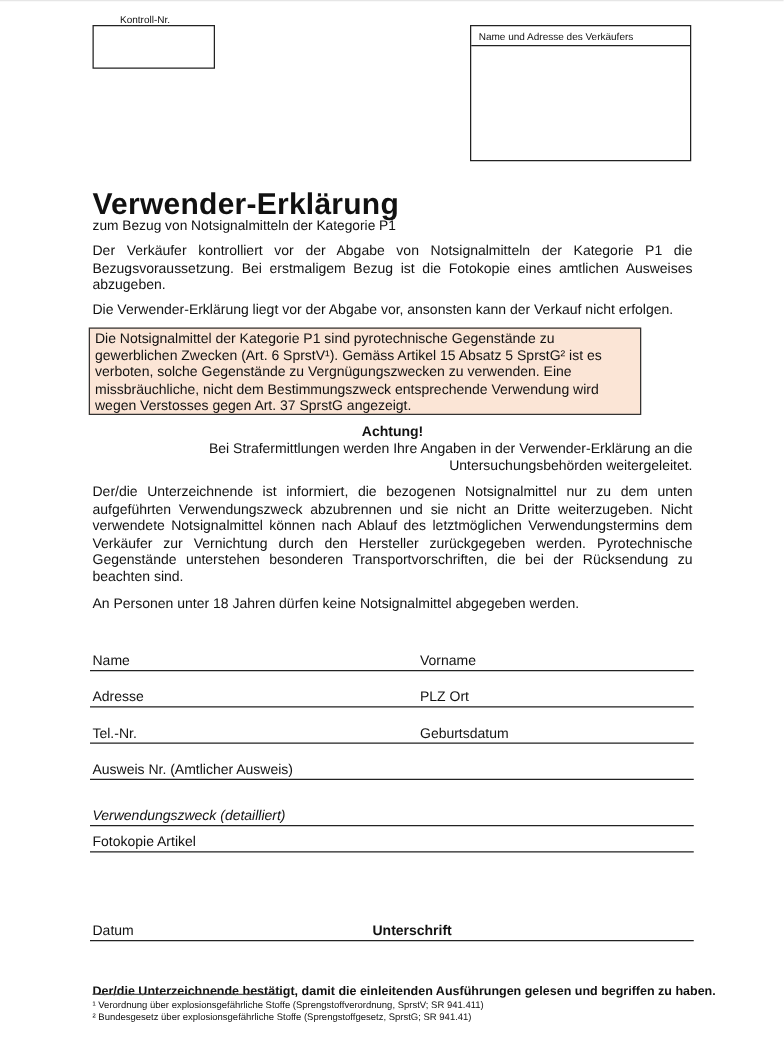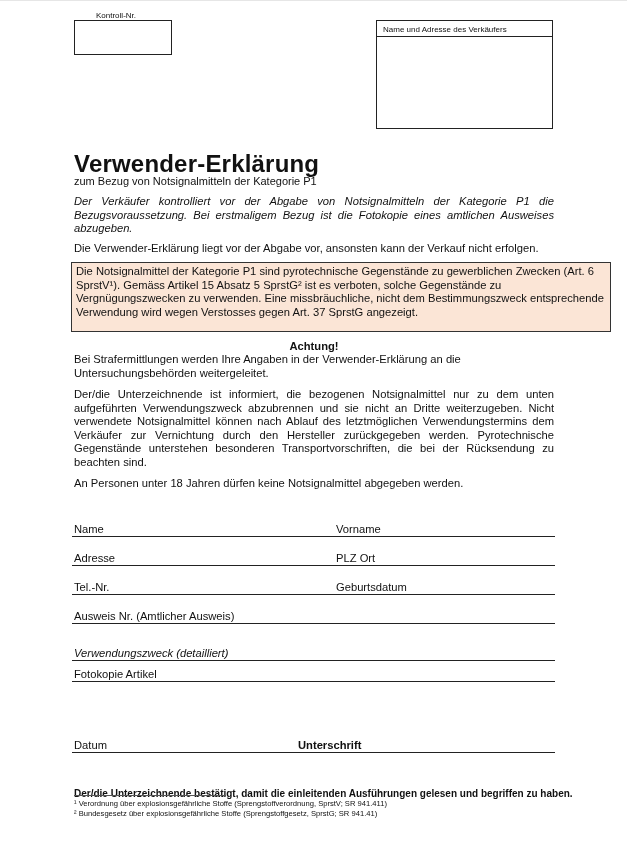--- a/index.html
+++ b/index.html
@@ -9,24 +9,24 @@
     }
     .topline { position: absolute; left: 0; top: 0; width: 627px; height: 1px; background: #e6e6e6; }
     .kontroll-label { position: absolute; left: 96px; top: 11px; font-size: 8px; }
     .kontroll-box { position: absolute; left: 74px; top: 20px; width: 96px; height: 33px; border: 1px solid #222; }
     .seller-box { position: absolute; left: 376px; top: 20px; width: 175px; height: 107px; border: 1px solid #222; }
     .seller-head { height: 16px; border-bottom: 1px solid #222; font-size: 8px; padding: 4px 0 0 6px; box-sizing: border-box; }
     .content { position: absolute; left: 74px; width: 480px; }
     .title { top: 150px; font-size: 24px; font-weight: bold; letter-spacing: 0.2px; }
     .subtitle { top: 175px; font-size: 11px; }
     .para { font-size: 11.2px; line-height: 13.5px; text-align: justify; }
-    .p1 { top: 195px; font-style: italic; }
+    .p1 { top: 195px; }
     .p2 { top: 242px; }
     .notice {
-      position: absolute; left: 71px; top: 262px; width: 540px; height: 70px;
+      position: absolute; left: 71px; top: 262px; width: 442px; height: 70px;
       background: #fbe5d6; border: 1px solid #333; box-sizing: border-box;
       font-size: 11.2px; line-height: 13.6px; padding: 2px 4px;
     }
     .achtung-title { top: 340px; font-size: 11.2px; font-weight: bold; text-align: center; }
     .achtung-text { top: 353px; }
     .p3 { top: 388px; }
     .p4 { top: 477px; }
     .field-line { position: absolute; left: 72px; width: 483px; height: 16px; border-bottom: 1.3px solid #222; font-size: 11.2px; }
     .field-line span { position: absolute; bottom: 1px; }
     .field-line .l { left: 2px; }
@@ -50,21 +50,21 @@
 
 <div class="content title">Verwender-Erklärung</div>
 <div class="content subtitle">zum Bezug von Notsignalmitteln der Kategorie P1</div>
 
 <div class="content para p1">Der Verkäufer kontrolliert vor der Abgabe von Notsignalmitteln der Kategorie P1 die Bezugsvoraussetzung. Bei erstmaligem Bezug ist die Fotokopie eines amtlichen Ausweises abzugeben.</div>
 <div class="content para p2">Die Verwender-Erklärung liegt vor der Abgabe vor, ansonsten kann der Verkauf nicht erfolgen.</div>
 
 <div class="notice">Die Notsignalmittel der Kategorie P1 sind pyrotechnische Gegenstände zu gewerblichen Zwecken (Art. 6 SprstV¹). Gemäss Artikel 15 Absatz 5 SprstG² ist es verboten, solche Gegenstände zu Vergnügungszwecken zu verwenden. Eine missbräuchliche, nicht dem Bestimmungszweck entsprechende Verwendung wird wegen Verstosses gegen Art. 37 SprstG angezeigt.</div>
 
 <div class="content achtung-title">Achtung!</div>
-<div class="content para achtung-text" style="text-align:left;">Bei Strafermittlungen werden Ihre Angaben in der Verwender-Erklärung an die Untersuchungsbehörden weitergeleitet.</div>
+<div class="content para achtung-text" style="text-align:right;">Bei Strafermittlungen werden Ihre Angaben in der Verwender-Erklärung an die Untersuchungsbehörden weitergeleitet.</div>
 
 <div class="content para p3">Der/die Unterzeichnende ist informiert, die bezogenen Notsignalmittel nur zu dem unten aufgeführten Verwendungszweck abzubrennen und sie nicht an Dritte weiterzugeben. Nicht verwendete Notsignalmittel können nach Ablauf des letztmöglichen Verwendungstermins dem Verkäufer zur Vernichtung durch den Hersteller zurückgegeben werden. Pyrotechnische Gegenstände unterstehen besonderen Transportvorschriften, die bei der Rücksendung zu beachten sind.</div>
 <div class="content para p4">An Personen unter 18 Jahren dürfen keine Notsignalmittel abgegeben werden.</div>
 
 <div class="field-line" style="top:520px;">
   <span class="l">Name</span>
   <span class="r">Vorname</span>
 </div>
 <div class="field-line" style="top:549px;">
   <span class="l">Adresse</span>

